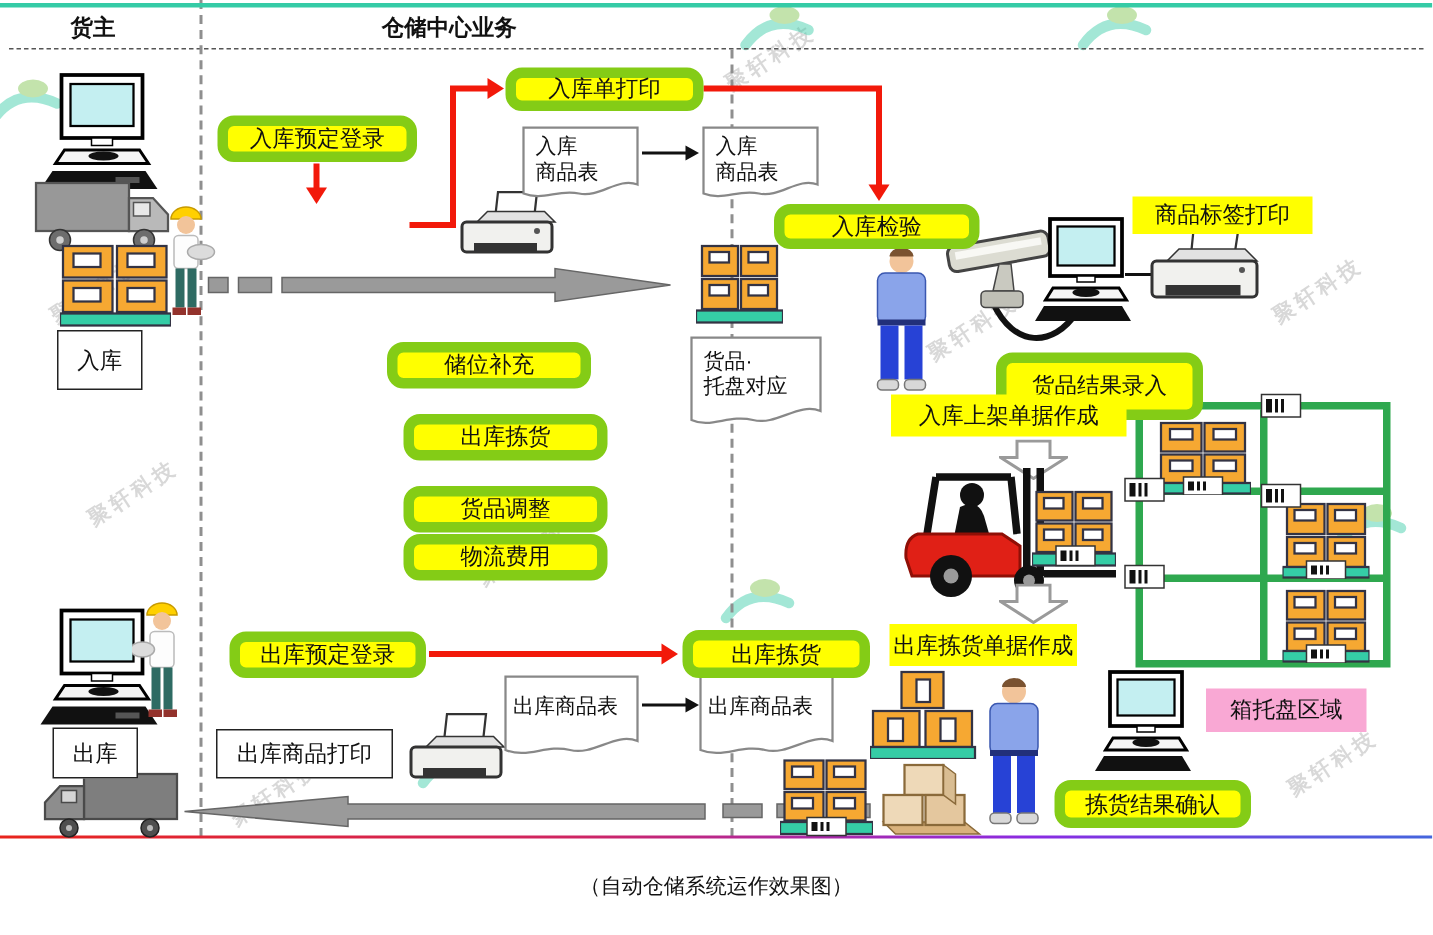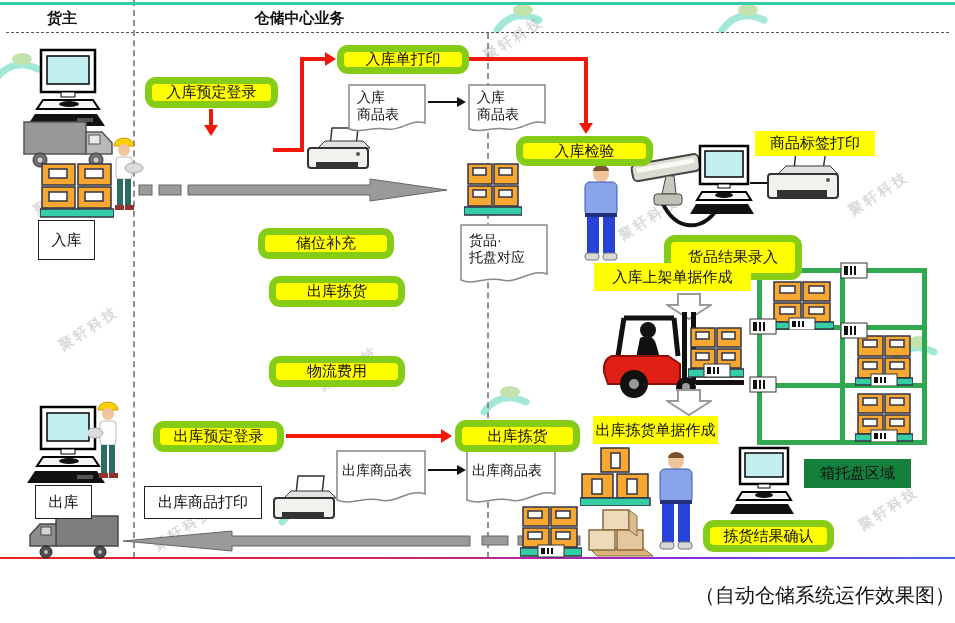--- a/index.html
+++ b/index.html
@@ -3,40 +3,40 @@
 <meta charset="utf-8">
 <style>
   html,body{margin:0;padding:0;background:#fff;}
   #stage{position:relative;width:955px;height:623px;background:#fff;overflow:hidden;
          font-family:"Liberation Sans",sans-serif;color:#111;}
   .abs{position:absolute;box-sizing:border-box;}
   .pbox{background:#ffff00;border:7px solid #84cc16;border-radius:11px;display:flex;
         align-items:center;justify-content:center;font-size:15px;z-index:6;}
   .ybox{background:#ffff00;display:flex;align-items:center;justify-content:center;
         font-size:15px;z-index:6;}
-  .gbox{background:#15803d;display:flex;align-items:center;justify-content:center;
+  .gbox{background:#f9a8d4;display:flex;align-items:center;justify-content:center;
         font-size:15px;z-index:6;}
   .wbox{background:#fff;border:1.5px solid #222;display:flex;align-items:center;
         justify-content:center;font-size:15px;z-index:5;}
   .hdr{font-size:15px;font-weight:bold;text-align:center;z-index:4;}
   .doc{z-index:5;}
   .doc svg{position:absolute;left:0;top:0;}
   .doc .dt{position:absolute;left:9px;top:5px;font-size:14px;line-height:17px;z-index:2;}
   .icon{z-index:4;}
   .wm{color:rgba(110,110,110,.27);font-size:14px;font-weight:bold;letter-spacing:3px;
       transform:rotate(-33deg);white-space:nowrap;z-index:1;}
   .swirl{z-index:1;opacity:.45;}
   .topline{background:#35cba6;z-index:3;}
   .hdash{border-top:1.5px dashed #555;z-index:2;}
   .vdash{border-left:2px dashed #8f8f8f;z-index:2;}
   .grid{border:5px solid #2fa84f;z-index:3;}
   .gv{position:absolute;background:#2fa84f;width:5px;top:0;bottom:0;left:78px;}
   .gh{position:absolute;background:#2fa84f;height:5px;left:0;right:0;}
   .botline{background:linear-gradient(90deg,#e8241c,#cf2562 40%,#8a2be2 72%,#4466dd);z-index:3;}
-  .cap{font-size:20px;text-align:right;z-index:4;}
+  .cap{font-size:14px;text-align:center;z-index:4;}
 </style>
 </head>
 <body>
 
 <div id="stage">
 
   <div class="abs wm" style="left:30px;top:185px">聚轩科技</div>
   <div class="abs wm" style="left:55px;top:320px">聚轩科技</div>
   <div class="abs wm" style="left:150px;top:520px">聚轩科技</div>
   <div class="abs wm" style="left:480px;top:30px">聚轩科技</div>
@@ -230,20 +230,23 @@
     <rect x="10" y="36" width="42" height="6" fill="#333"></rect>
     <circle cx="52" cy="28" r="2" fill="#555"></circle>
   </svg>
 
   <div class="abs pbox" style="left:258px;top:228px;width:136px;height:31px">
       <span>储位补充</span>
     </div>
   <div class="abs pbox" style="left:269px;top:276px;width:136px;height:31px">
       <span>出库拣货</span>
     </div>
+  <div class="abs pbox" style="left:269px;top:324px;width:136px;height:31px">
+      <span>货品调整</span>
+    </div>
   <div class="abs pbox" style="left:269px;top:356px;width:136px;height:31px">
       <span>物流费用</span>
     </div>
 
   <div class="abs pbox" style="left:153px;top:421px;width:131px;height:31px">
       <span>出库预定登录</span>
     </div>
   <div class="abs wbox" style="left:144px;top:486px;width:118px;height:33px;font-size:15px">
       <span>出库商品打印</span>
     </div>

